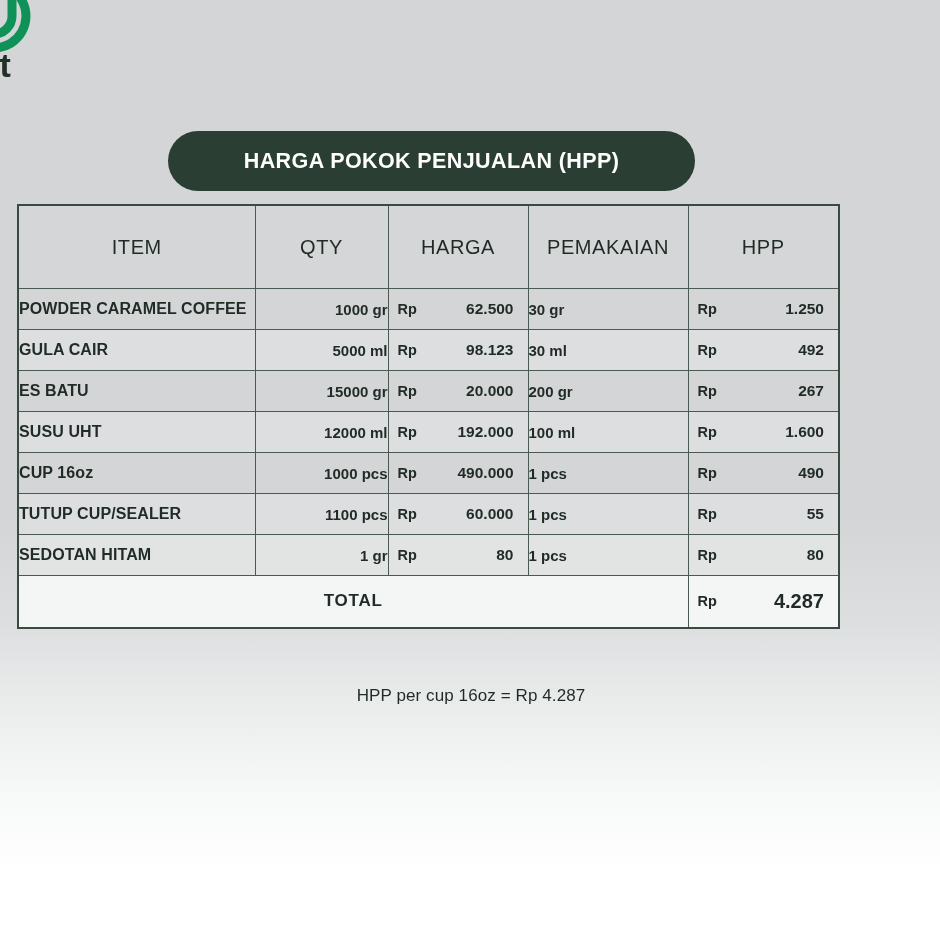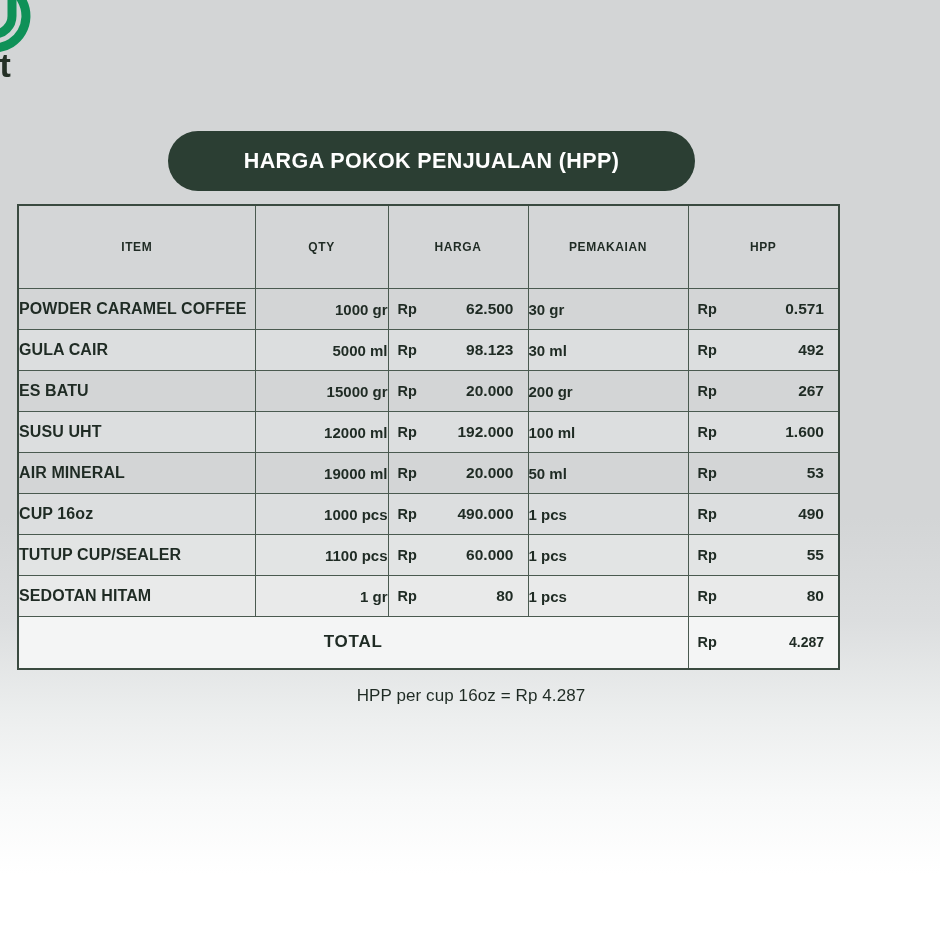--- a/index.html
+++ b/index.html
@@ -98,22 +98,22 @@
   table.hpp th,
   table.hpp td {
     border: 1.5px solid #4a5a50;
     padding: 0;
     color: #1f2b24;
   }
 
   thead th {
     height: 82px;
     background: #d4d6d7;
-    font-size: 12px;
-    font-weight: 700;
+    font-size: 20px;
+    font-weight: 400;
     letter-spacing: 0.6px;
     text-align: center;
     vertical-align: middle;
   }
 
   tbody tr { height: 41px; }
   tbody tr:nth-child(odd)  td { background: #d3d5d6; }
   tbody tr:nth-child(even) td { background: #dcdedf; }
   tbody tr:nth-child(7) td { background: #e2e4e4; }
   tbody tr:nth-child(8) td { background: #e9eaea; }
@@ -164,21 +164,21 @@
     text-align: center;
     font-size: 17px;
     font-weight: 700;
     letter-spacing: 0.8px;
     vertical-align: middle;
   }
   tr.total-row td.total-money {
     background: #f4f5f5;
     vertical-align: middle;
   }
-  tr.total-row .money-val { font-size: 14px; }
+  tr.total-row .money-val { font-size: 20px; }
 
   
   .footer-note {
     position: absolute;
     left: 1px;
     top: 686px;
     width: 940px;
     text-align: center;
     font-size: 17px;
     font-weight: 400;
@@ -231,21 +231,21 @@
           <td class="money">
             <div class="money-inner">
               <span class="money-rp">Rp</span>
               <span class="money-val">62.500</span>
             </div>
           </td>
           <td class="pem">30 gr</td>
           <td class="money">
             <div class="money-inner">
               <span class="money-rp">Rp</span>
-              <span class="money-val">0.571</span>
+              <span class="money-val">1.250</span>
             </div>
           </td>
         </tr>
 
         <tr>
           <td class="item">GULA CAIR</td>
           <td class="qty">5000 ml</td>
           <td class="money">
             <div class="money-inner">
               <span class="money-rp">Rp</span>
@@ -290,37 +290,20 @@
           </td>
           <td class="pem">100 ml</td>
           <td class="money">
             <div class="money-inner">
               <span class="money-rp">Rp</span>
               <span class="money-val">1.600</span>
             </div>
           </td>
         </tr>
 
-        <tr>
-          <td class="item">AIR MINERAL</td>
-          <td class="qty">19000 ml</td>
-          <td class="money">
-            <div class="money-inner">
-              <span class="money-rp">Rp</span>
-              <span class="money-val">20.000</span>
-            </div>
-          </td>
-          <td class="pem">50 ml</td>
-          <td class="money">
-            <div class="money-inner">
-              <span class="money-rp">Rp</span>
-              <span class="money-val">53</span>
-            </div>
-          </td>
-        </tr>
 
         <tr>
           <td class="item">CUP 16oz</td>
           <td class="qty">1000 pcs</td>
           <td class="money">
             <div class="money-inner">
               <span class="money-rp">Rp</span>
               <span class="money-val">490.000</span>
             </div>
           </td>

